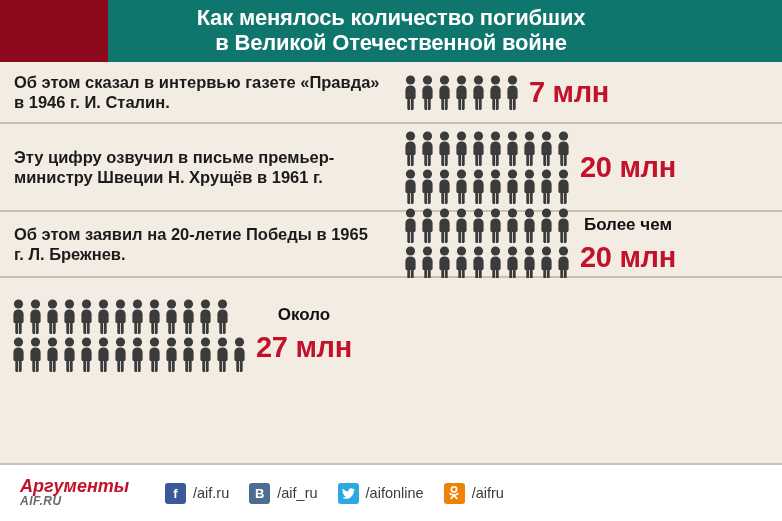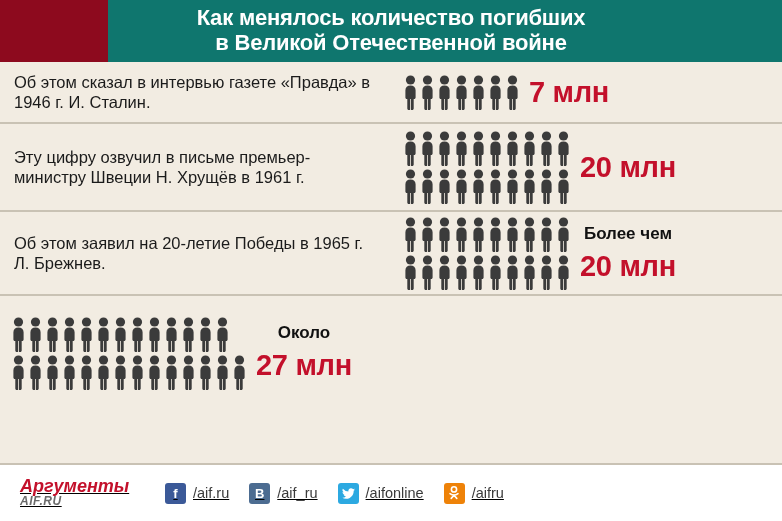--- a/index.html
+++ b/index.html
@@ -61,20 +61,21 @@
   .row:last-child { border-bottom: none; }
   .row-text {
     width: 392px;
     padding: 9px 10px 9px 14px;
     box-sizing: border-box;
     font-size: 16.5px;
     line-height: 1.22;
     color: #1b1b1b;
     display: flex;
     align-items: center;
+    font-weight: bold;
   }
   .row-text p { margin: 0; }
   .row-figs {
     flex: 1;
     position: relative;
     display: flex;
     align-items: center;
     box-sizing: border-box;
     padding: 4px 6px 4px 10px;
   }
@@ -122,21 +123,20 @@
   .footer {
     position: absolute;
     left: 0; bottom: 0;
     width: 782px;
     height: 58px;
     background: #ffffff;
     display: flex;
     align-items: center;
     border-top: 2px solid #c9c2b4;
     box-sizing: border-box;
-    text-decoration: underline;
   }
   .logo {
     width: 165px;
     padding-left: 20px;
     box-sizing: border-box;
     color: #c3102b;
     font-weight: bold;
     font-style: italic;
     line-height: 0.97;
     font-size: 18px;
@@ -328,21 +328,21 @@
               </svg>
             </div>
           </div>
         <div class="value-block">
           <span class="value-prefix"></span>
           <span class="value-main">20 млн</span>
         </div>
       </div>
     </div>
 
-    <div class="row r3" style="height:84px;">
+    <div class="row r3" style="height:66px;">
       <div class="row-text">
         <p>Об этом заявил на 20-летие Победы в 1965 г. Л. Брежнев.</p>
       </div>
       <div class="row-figs">
         <div class="people-block" id="pic2">
             <div class="people-row">
               <svg class="figure" viewBox="0 0 17 36">
                 <circle cx="8.5" cy="6" r="4.6" fill="#3b3b3b"></circle>
                 <path d="M8.5 11.6c-3.1 0-5.1 1.8-5.1 4.6v7.2c0 .9.6 1.5 1.4 1.5h.5v9.5c0 .9.6 1.5 1.4 1.5h1.1c.2 0 .3-.1.3-.3v-10.7h.8v10.7c0 .2.1.3.3.3h1.1c.8 0 1.4-.6 1.4-1.5v-9.5h.5c.8 0 1.4-.6 1.4-1.5v-7.2c0-2.8-2-4.6-5.1-4.6z" fill="#3b3b3b"></path>
               </svg>

